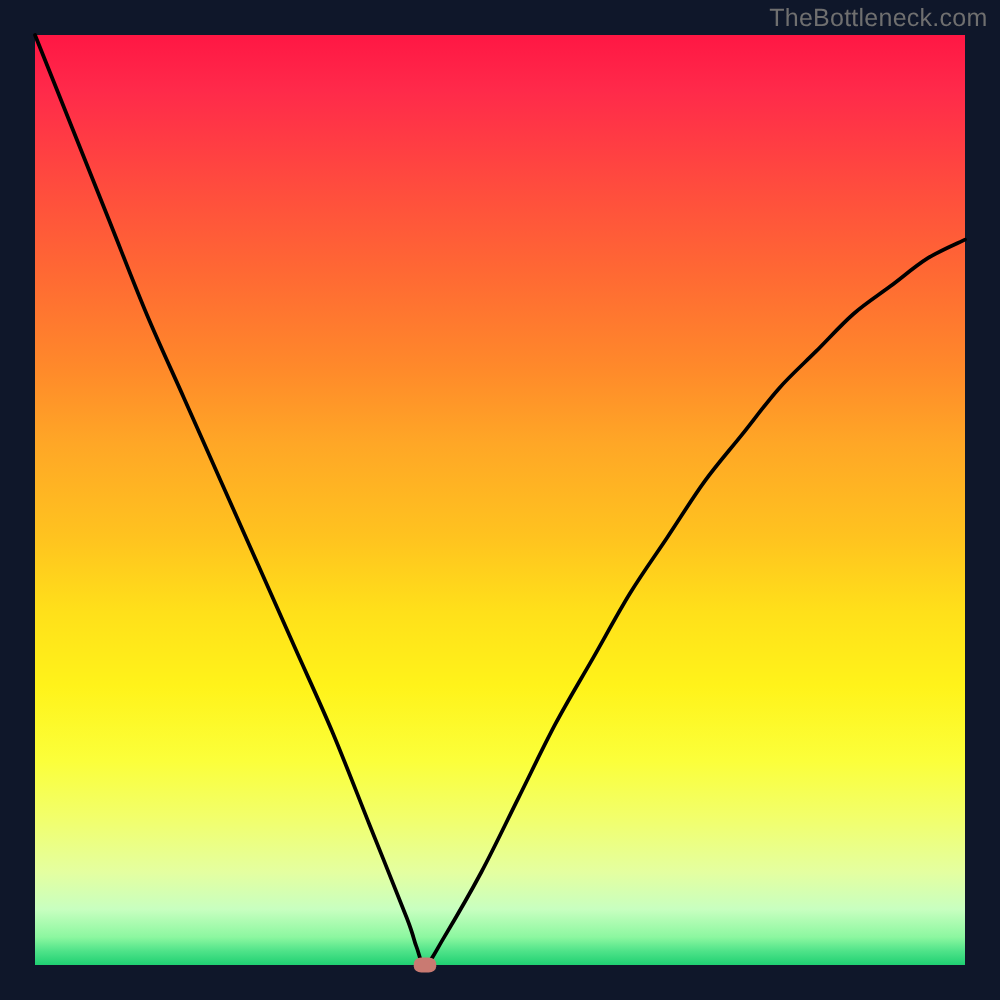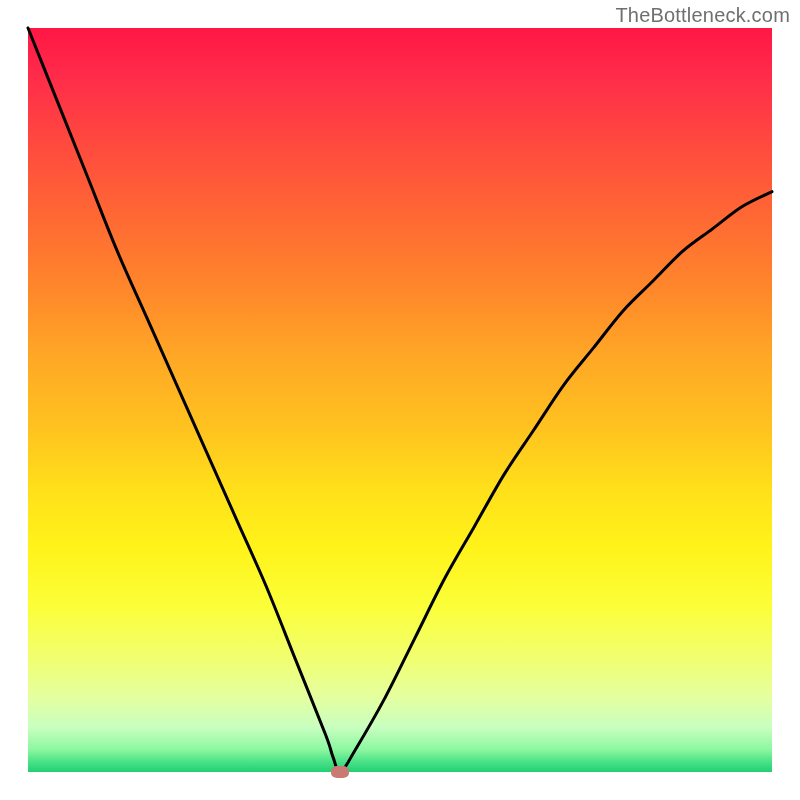--- a/index.html
+++ b/index.html
@@ -10,21 +10,21 @@
     background: #000;
     overflow: hidden;
     font-family: Arial, Helvetica, sans-serif;
   }
   .frame {
     position: absolute;
     left: 0;
     top: 0;
     width: 800px;
     height: 800px;
-    background: #ffffff;
+    background: #0f172a;
   }
   .plot-area {
     position: absolute;
     left: 28px;
     top: 28px;
     width: 744px;
     height: 744px;
     
     background: linear-gradient(
       to bottom,

